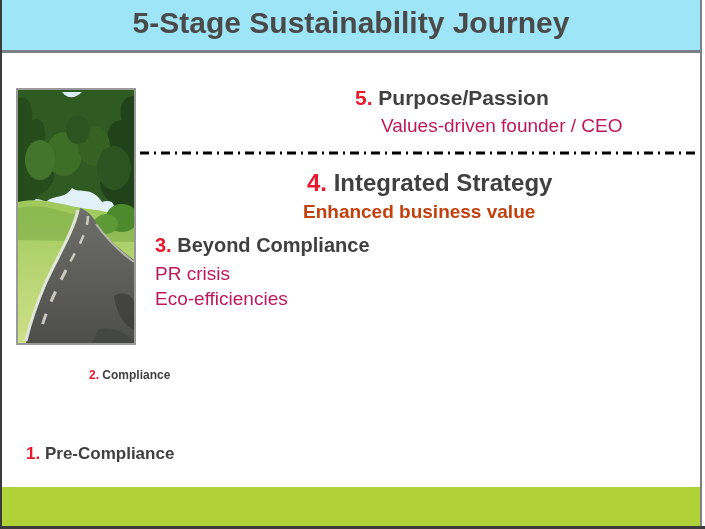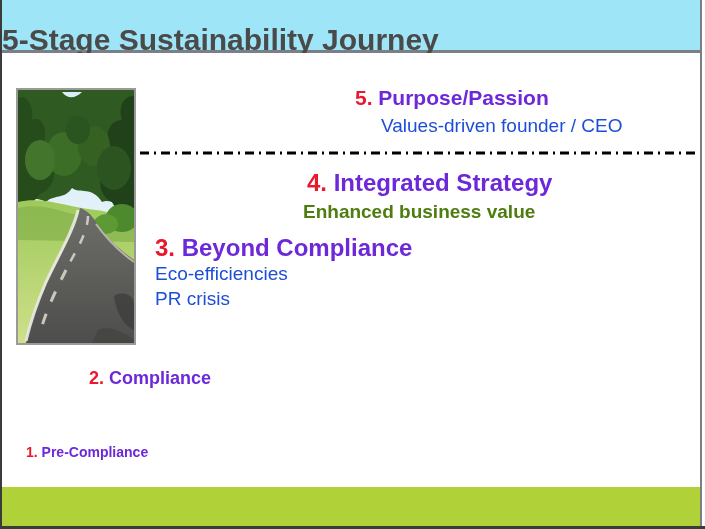--- a/index.html
+++ b/index.html
@@ -54,22 +54,23 @@
     position: absolute;
     left: 2px;
     top: 50px;
     width: 698px;
     height: 3px;
     background: #7b8086;
   }
   .title-text {
     position: absolute;
     left: 2px;
-    top: 23px;
-    width: 698px;
+    top: 6px;
+    width: 698px;
+    text-align: center;
     font-size: 30px;
     font-weight: bold;
     color: #4a4a4a;
     letter-spacing: 0px;
     white-space: nowrap;
   }
 
   
   .body-area {
     position: absolute;
@@ -111,35 +112,35 @@
     top: 151px;
     width: 558px;
     height: 4px;
   }
   .divider svg { display: block; }
 
   
   .stage { position: absolute; white-space: nowrap; }
 
   .num { color: #e8192c; }
-  .stage-name { color: #6d28d9; margin-top: 12px; }
+  .stage-name { color: #404040; margin-top: 12px; }
 
   .hdr-s5 { font-size: 21px; font-weight: bold; }
   .hdr-s4 { font-size: 24px; font-weight: bold; }
-  .hdr-s3 { font-size: 24px; font-weight: bold; }
-  .hdr-s2 { font-size: 18px; font-weight: bold; }
-  .hdr-s1 { font-size: 14px; font-weight: bold; }
+  .hdr-s3 { font-size: 20px; font-weight: bold; }
+  .hdr-s2 { font-size: 12px; font-weight: bold; }
+  .hdr-s1 { font-size: 17px; font-weight: bold; }
 
   .sub {
-    color: #1d4ed8;
+    color: #be185d;
     font-size: 19px;
     line-height: 25px;
   }
   .sub-bold {
-    color: #4d7c0f;
+    color: #c2410c;
     font-size: 19px;
     font-weight: bold;
     line-height: 25px;
   }
 
   
   #stage5      { left: 355px; top: 86px; }
   #stage5-sub  { left: 381px; top: 113px; }
 
   #stage4      { left: 307px; top: 169px; }
@@ -241,22 +242,22 @@
   </div>
   <div class="stage sub-bold" id="stage4-sub">
     <div>Enhanced business value</div>
   </div>
 
   <div class="stage hdr-s3" id="stage3">
     <span class="num">3.</span>
     <span class="stage-name">Beyond Compliance</span>
   </div>
   <div class="stage sub" id="stage3-sub">
+    <div>PR crisis</div>
     <div>Eco-efficiencies</div>
-    <div>PR crisis</div>
   </div>
 
   <div class="stage hdr-s2" id="stage2">
     <span class="num">2.</span>
     <span class="stage-name">Compliance</span>
   </div>
 
   <div class="stage hdr-s1" id="stage1">
     <span class="num">1.</span>
     <span class="stage-name">Pre-Compliance</span>

